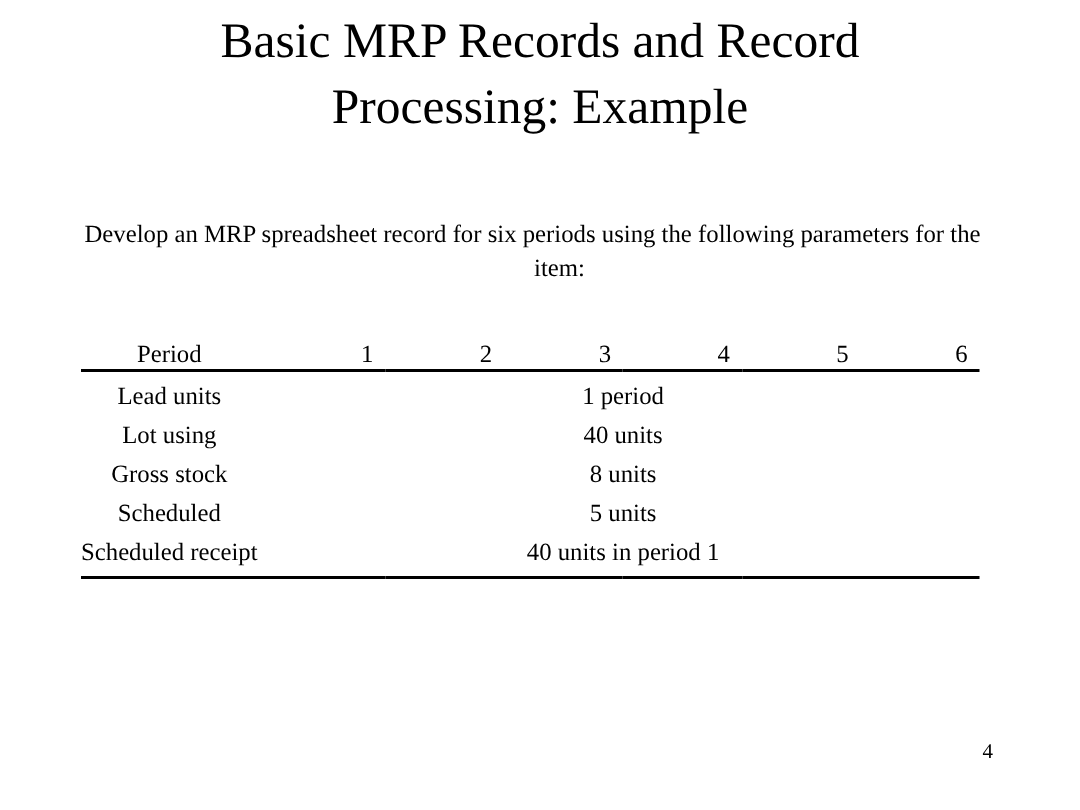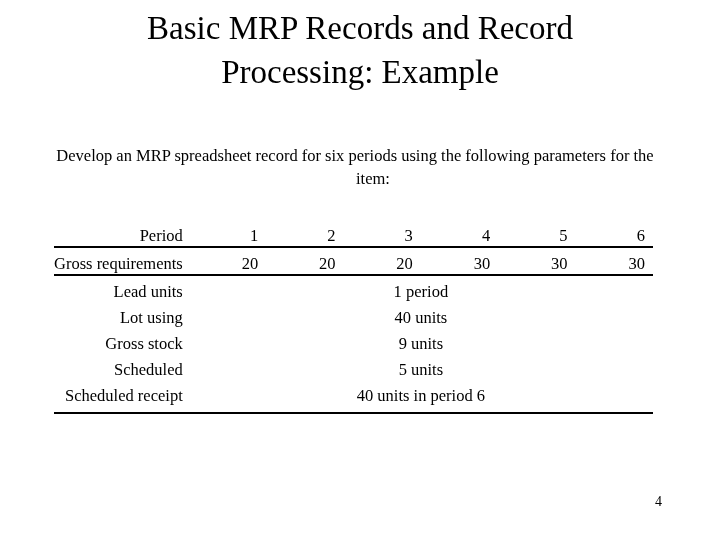--- a/index.html
+++ b/index.html
@@ -73,21 +73,21 @@
     font-weight: normal;
   }
   .param-table tr.ruled > td {
     border-bottom: 2px solid #000000;
   }
   .param-table tr.bottom-rule > td {
     border-bottom: 2px solid #000000;
     height: 6px;
   }
   td.label-cell {
-    text-align: right;
+    text-align: center;
     padding-right: 6px;
   }
   td.num-cell {
     text-align: right;
     width: 72px;
     padding-right: 8px;
   }
   td.span-cell {
     text-align: center;
   }
@@ -120,49 +120,40 @@
     <tbody>
       <tr class="ruled">
         <td class="label-cell">Period</td>
         <td class="num-cell">1</td>
         <td class="num-cell">2</td>
         <td class="num-cell">3</td>
         <td class="num-cell">4</td>
         <td class="num-cell">5</td>
         <td class="num-cell">6</td>
       </tr>
-      <tr class="ruled">
-        <td class="label-cell">Gross requirements</td>
-        <td class="num-cell">20</td>
-        <td class="num-cell">20</td>
-        <td class="num-cell">20</td>
-        <td class="num-cell">30</td>
-        <td class="num-cell">30</td>
-        <td class="num-cell">30</td>
-      </tr>
 
       <tr>
         <td class="label-cell">Lead units</td>
         <td class="span-cell" colspan="6">1 period</td>
       </tr>
       <tr>
         <td class="label-cell">Lot using</td>
         <td class="span-cell" colspan="6">40 units</td>
       </tr>
       <tr>
         <td class="label-cell">Gross stock</td>
-        <td class="span-cell" colspan="6">9 units</td>
+        <td class="span-cell" colspan="6">8 units</td>
       </tr>
       <tr>
         <td class="label-cell">Scheduled</td>
         <td class="span-cell" colspan="6">5 units</td>
       </tr>
       <tr>
         <td class="label-cell">Scheduled receipt</td>
-        <td class="span-cell" colspan="6">40 units in period 6</td>
+        <td class="span-cell" colspan="6">40 units in period 1</td>
       </tr>
 
       <tr class="bottom-rule">
         <td colspan="7"></td>
       </tr>
     </tbody>
   </table>
 
   <div class="page-number">4</div>
 

